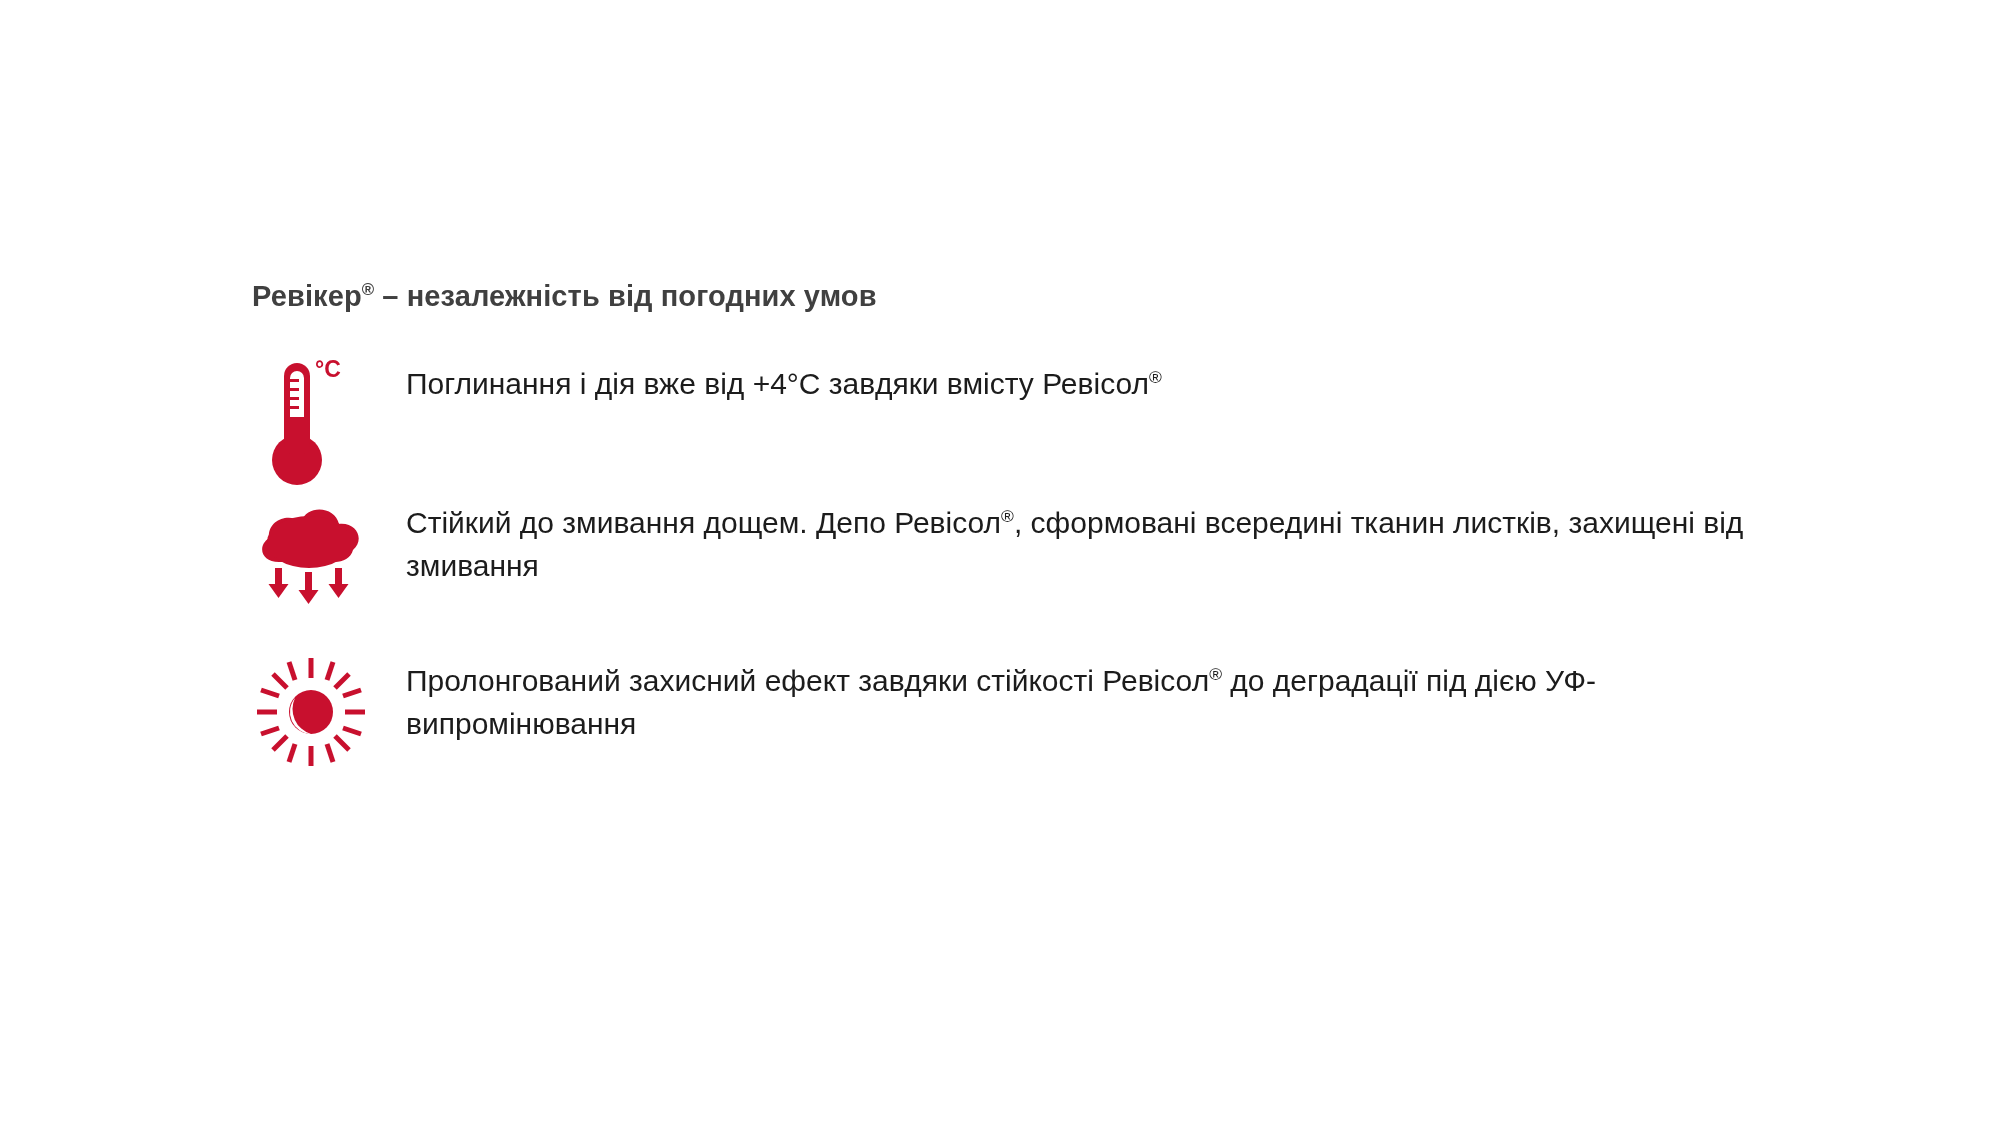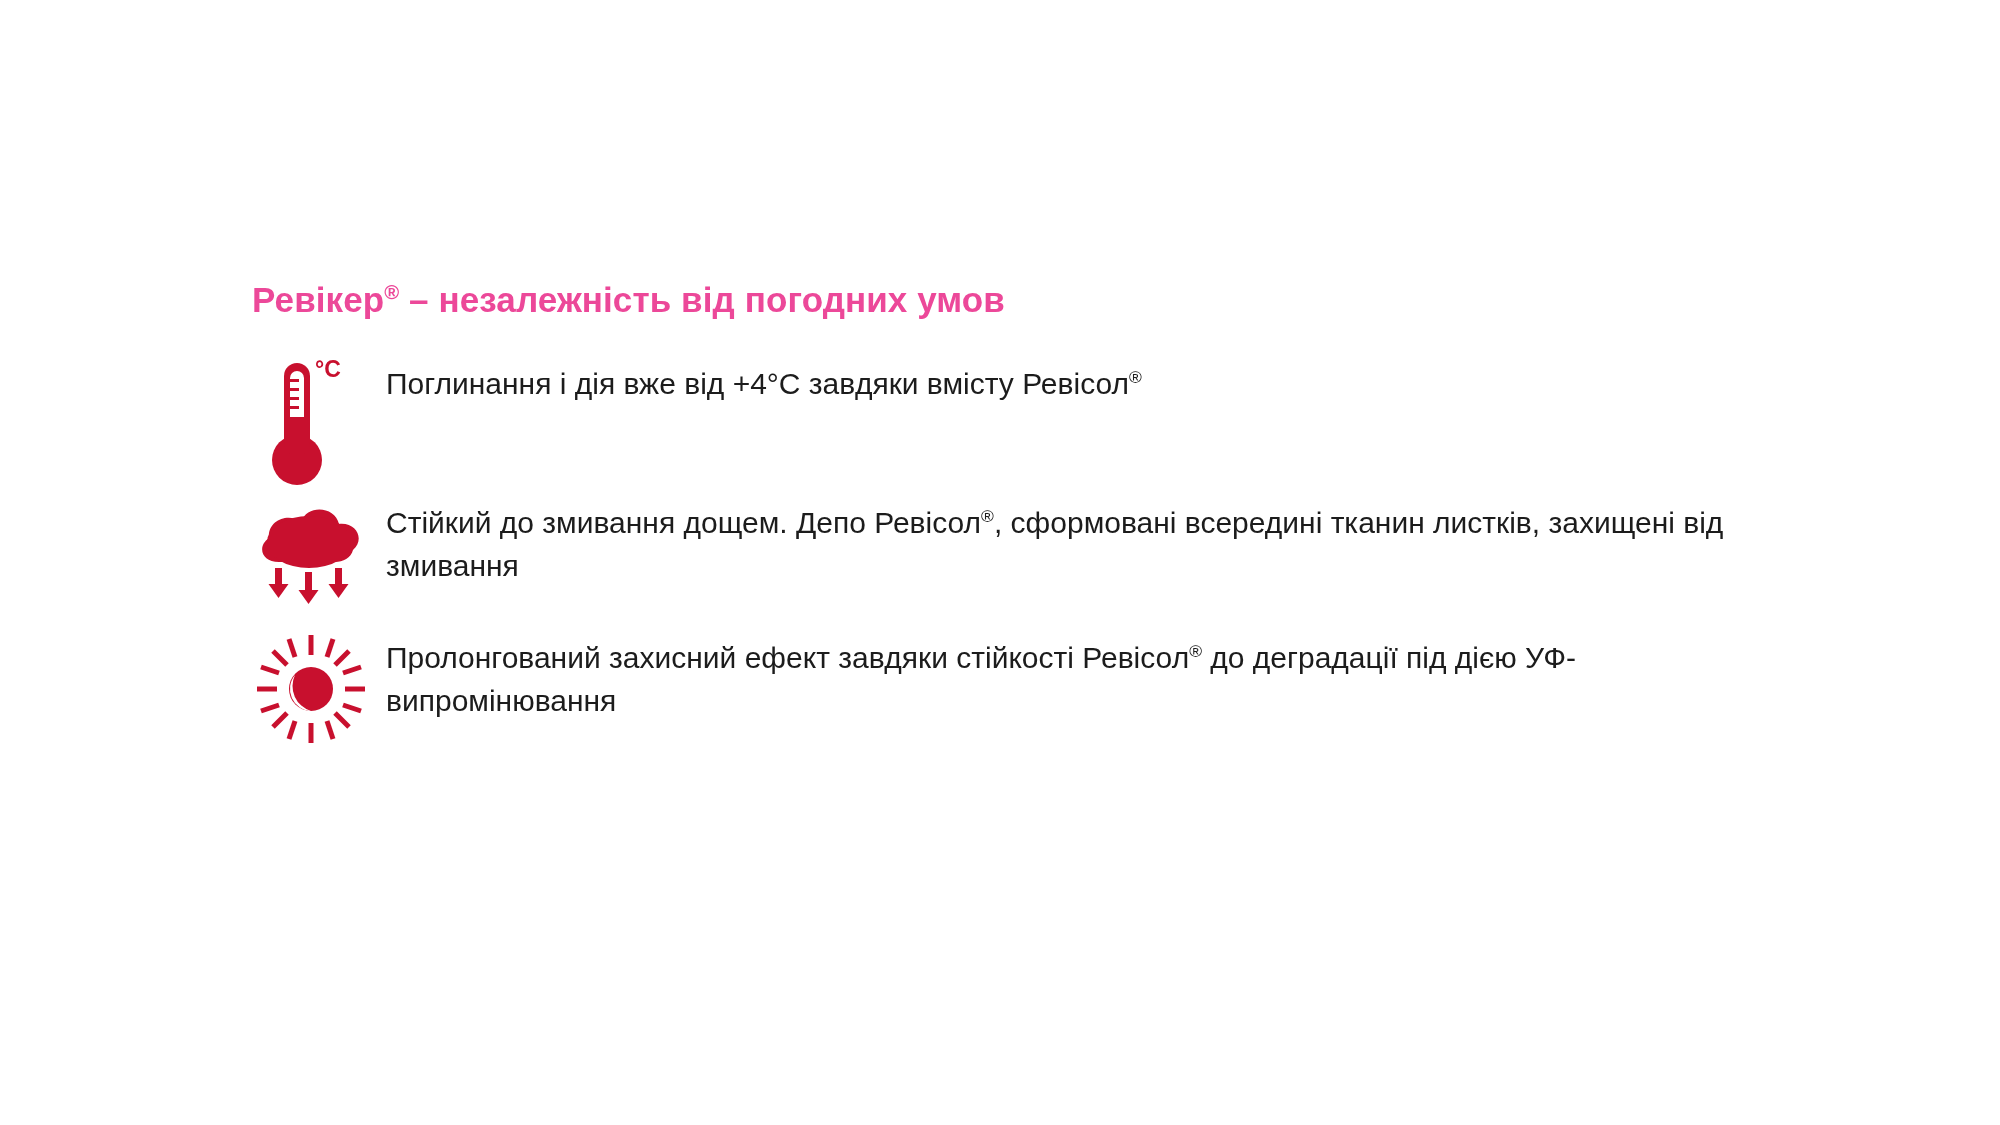--- a/index.html
+++ b/index.html
@@ -19,24 +19,24 @@
     position: relative;
     width: 2000px;
     height: 1125px;
     background: #ffffff;
   }
 
   .title {
     position: absolute;
     left: 252px;
     top: 280px;
-    font-size: 35px;
+    font-size: 29px;
     font-weight: bold;
     letter-spacing: 0.1px;
-    color: #ec4899;
+    color: #404040;
     white-space: nowrap;
   }
   .title sup {
     font-size: 0.58em;
     vertical-align: super;
     line-height: 0;
   }
 
   .items {
     position: absolute;
@@ -58,31 +58,32 @@
     justify-content: center;
     align-items: flex-start;
   }
 
   .item-text {
     font-size: 30px;
     line-height: 1.42;
     color: #1c1c1c;
     padding-top: 8px;
     max-width: 1340px;
+    margin-left: 20px;
   }
   .item-text sup {
     font-size: 0.58em;
     vertical-align: super;
     line-height: 0;
   }
 
   
   .row-1 { position: absolute; top: 0px;   left: 0; width: 100%; }
   .row-2 { position: absolute; top: 139px; left: 0; width: 100%; }
-  .row-3 { position: absolute; top: 274px; left: 0; width: 100%; }
+  .row-3 { position: absolute; top: 297px; left: 0; width: 100%; }
 
   .icon-svg { display: block; }
 </style>
 </head>
 <body>
 
 <div class="slide">
 
   <div class="title">
     <span>Ревікер</span><sup>®</sup><span> – незалежність від погодних умов</span>

